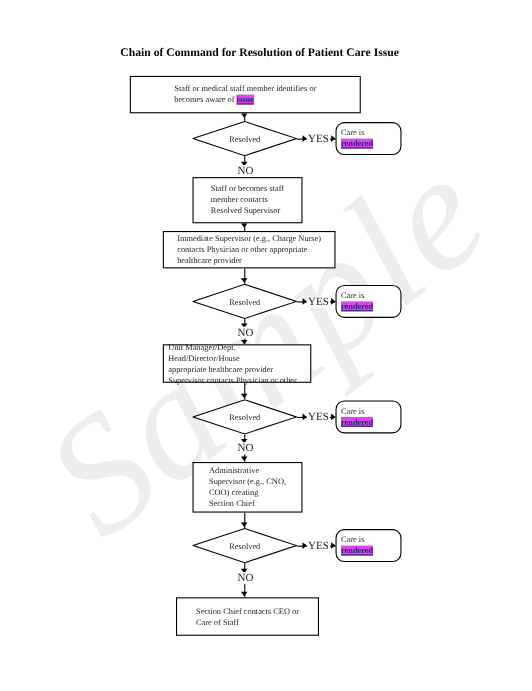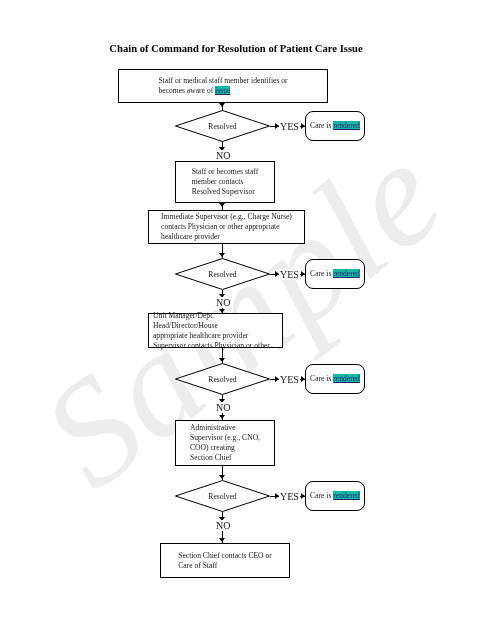--- a/index.html
+++ b/index.html
@@ -67,21 +67,21 @@
     position:absolute;width:0;height:0;z-index:1;
     border-top:3px solid transparent;border-bottom:3px solid transparent;
     border-left:4px solid #000;
   }
   .edgelabel{
     position:absolute;font-size:10px;color:#1b1b1b;z-index:2;
     background:#fff;padding:0 1px;white-space:nowrap;
   }
 
   
-  .hl{background:#14b8a6;text-decoration:underline;color:#24246b;}
+  .hl{background:#d946ef;text-decoration:underline;color:#24246b;font-weight:bold;}
 </style>
 </head>
 <body>
 
 <div id="page">
 
   <div class="watermark">
     <span>Sample</span>
   </div>
 

